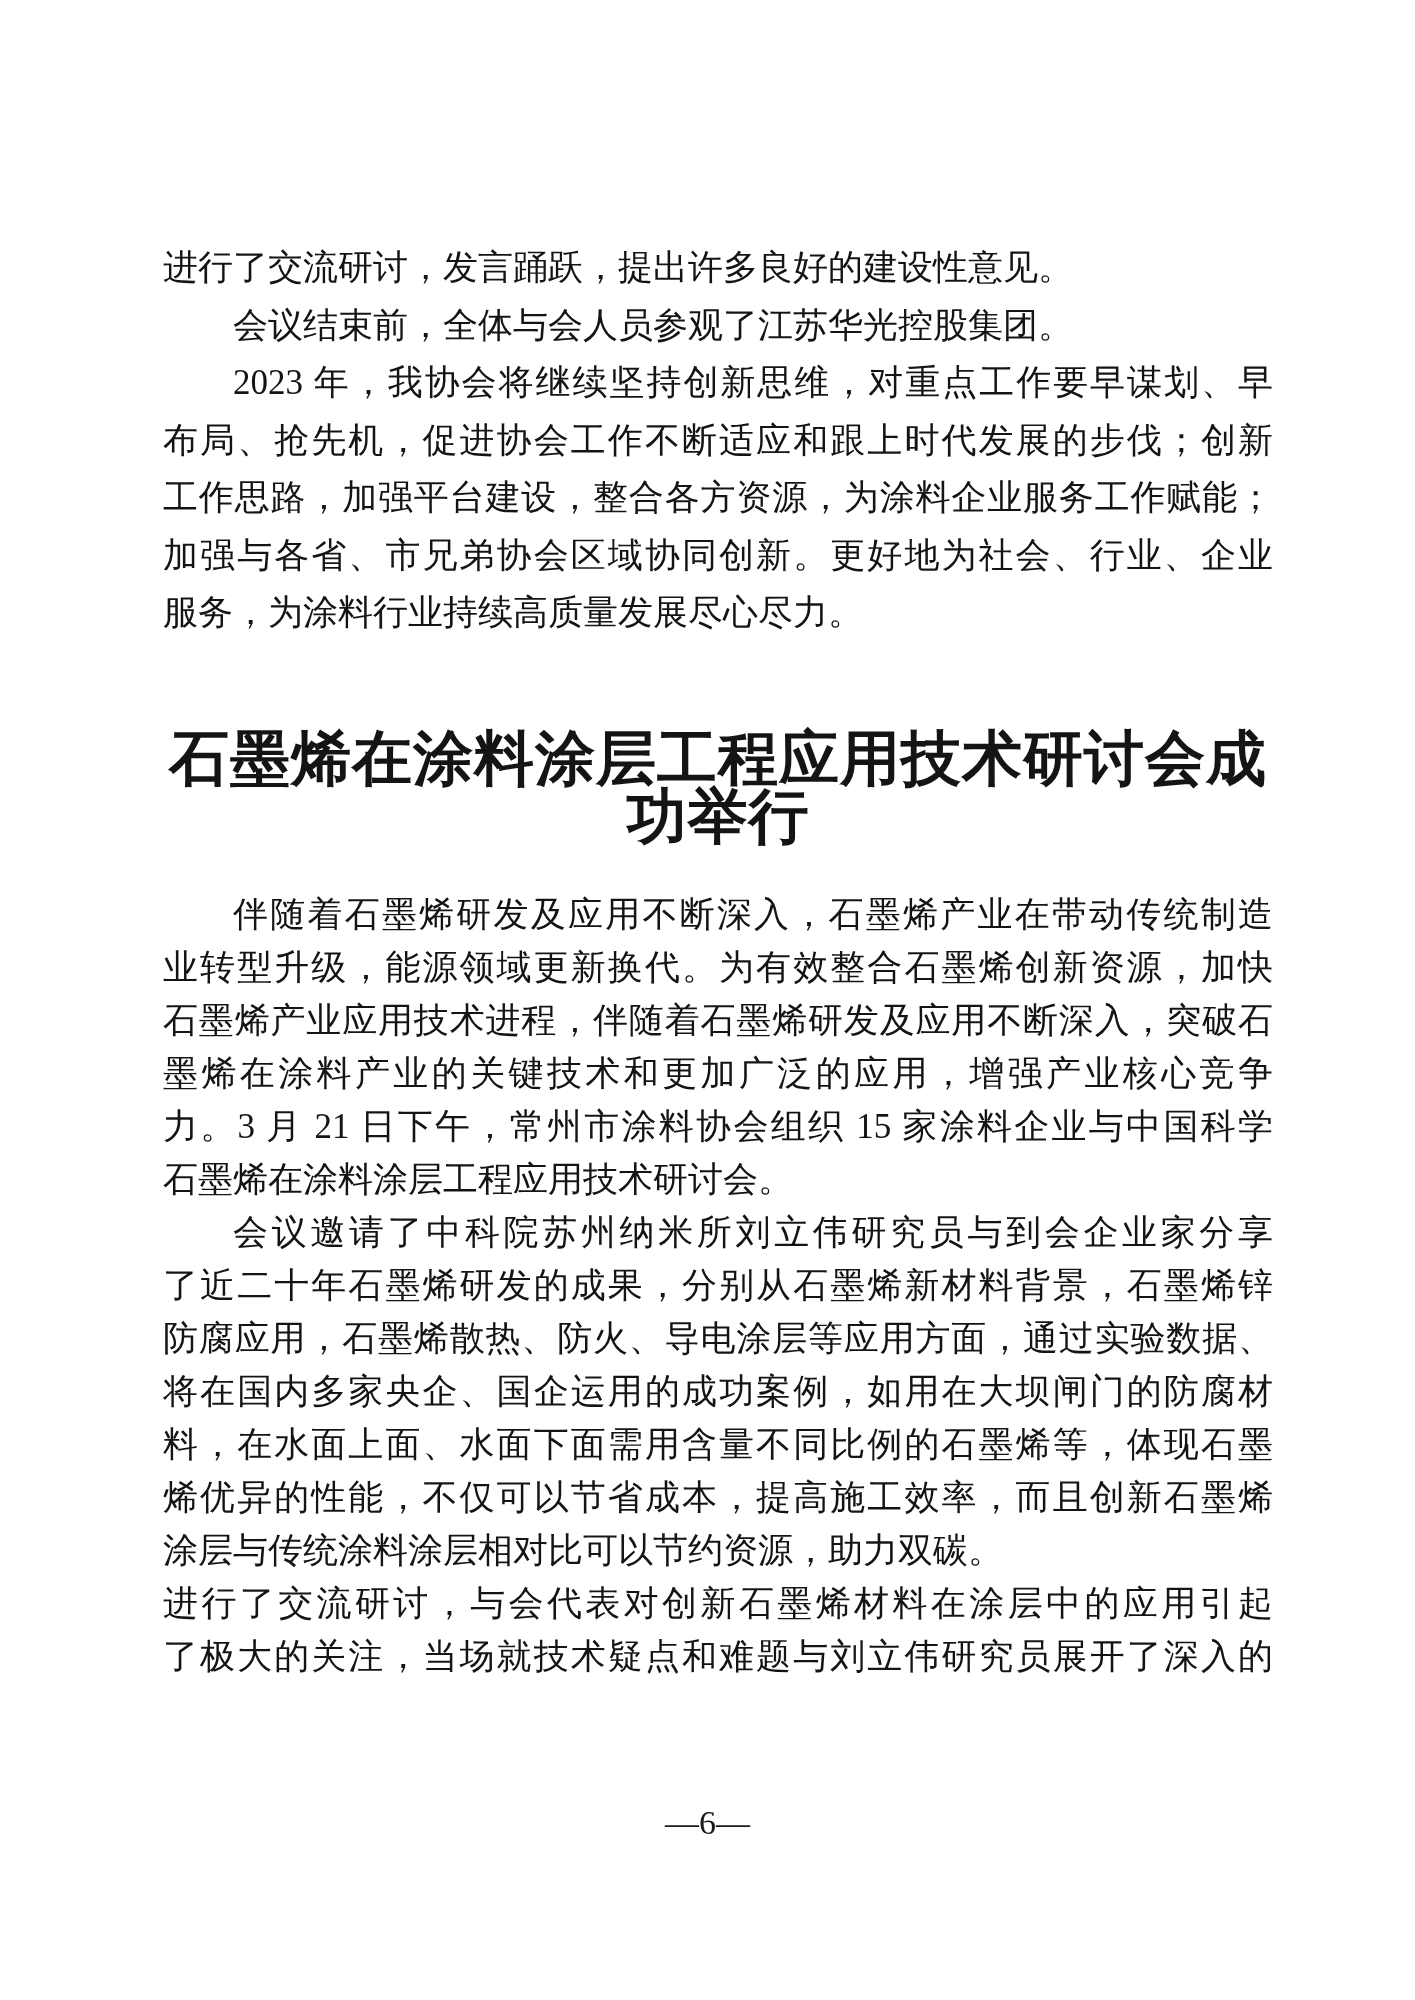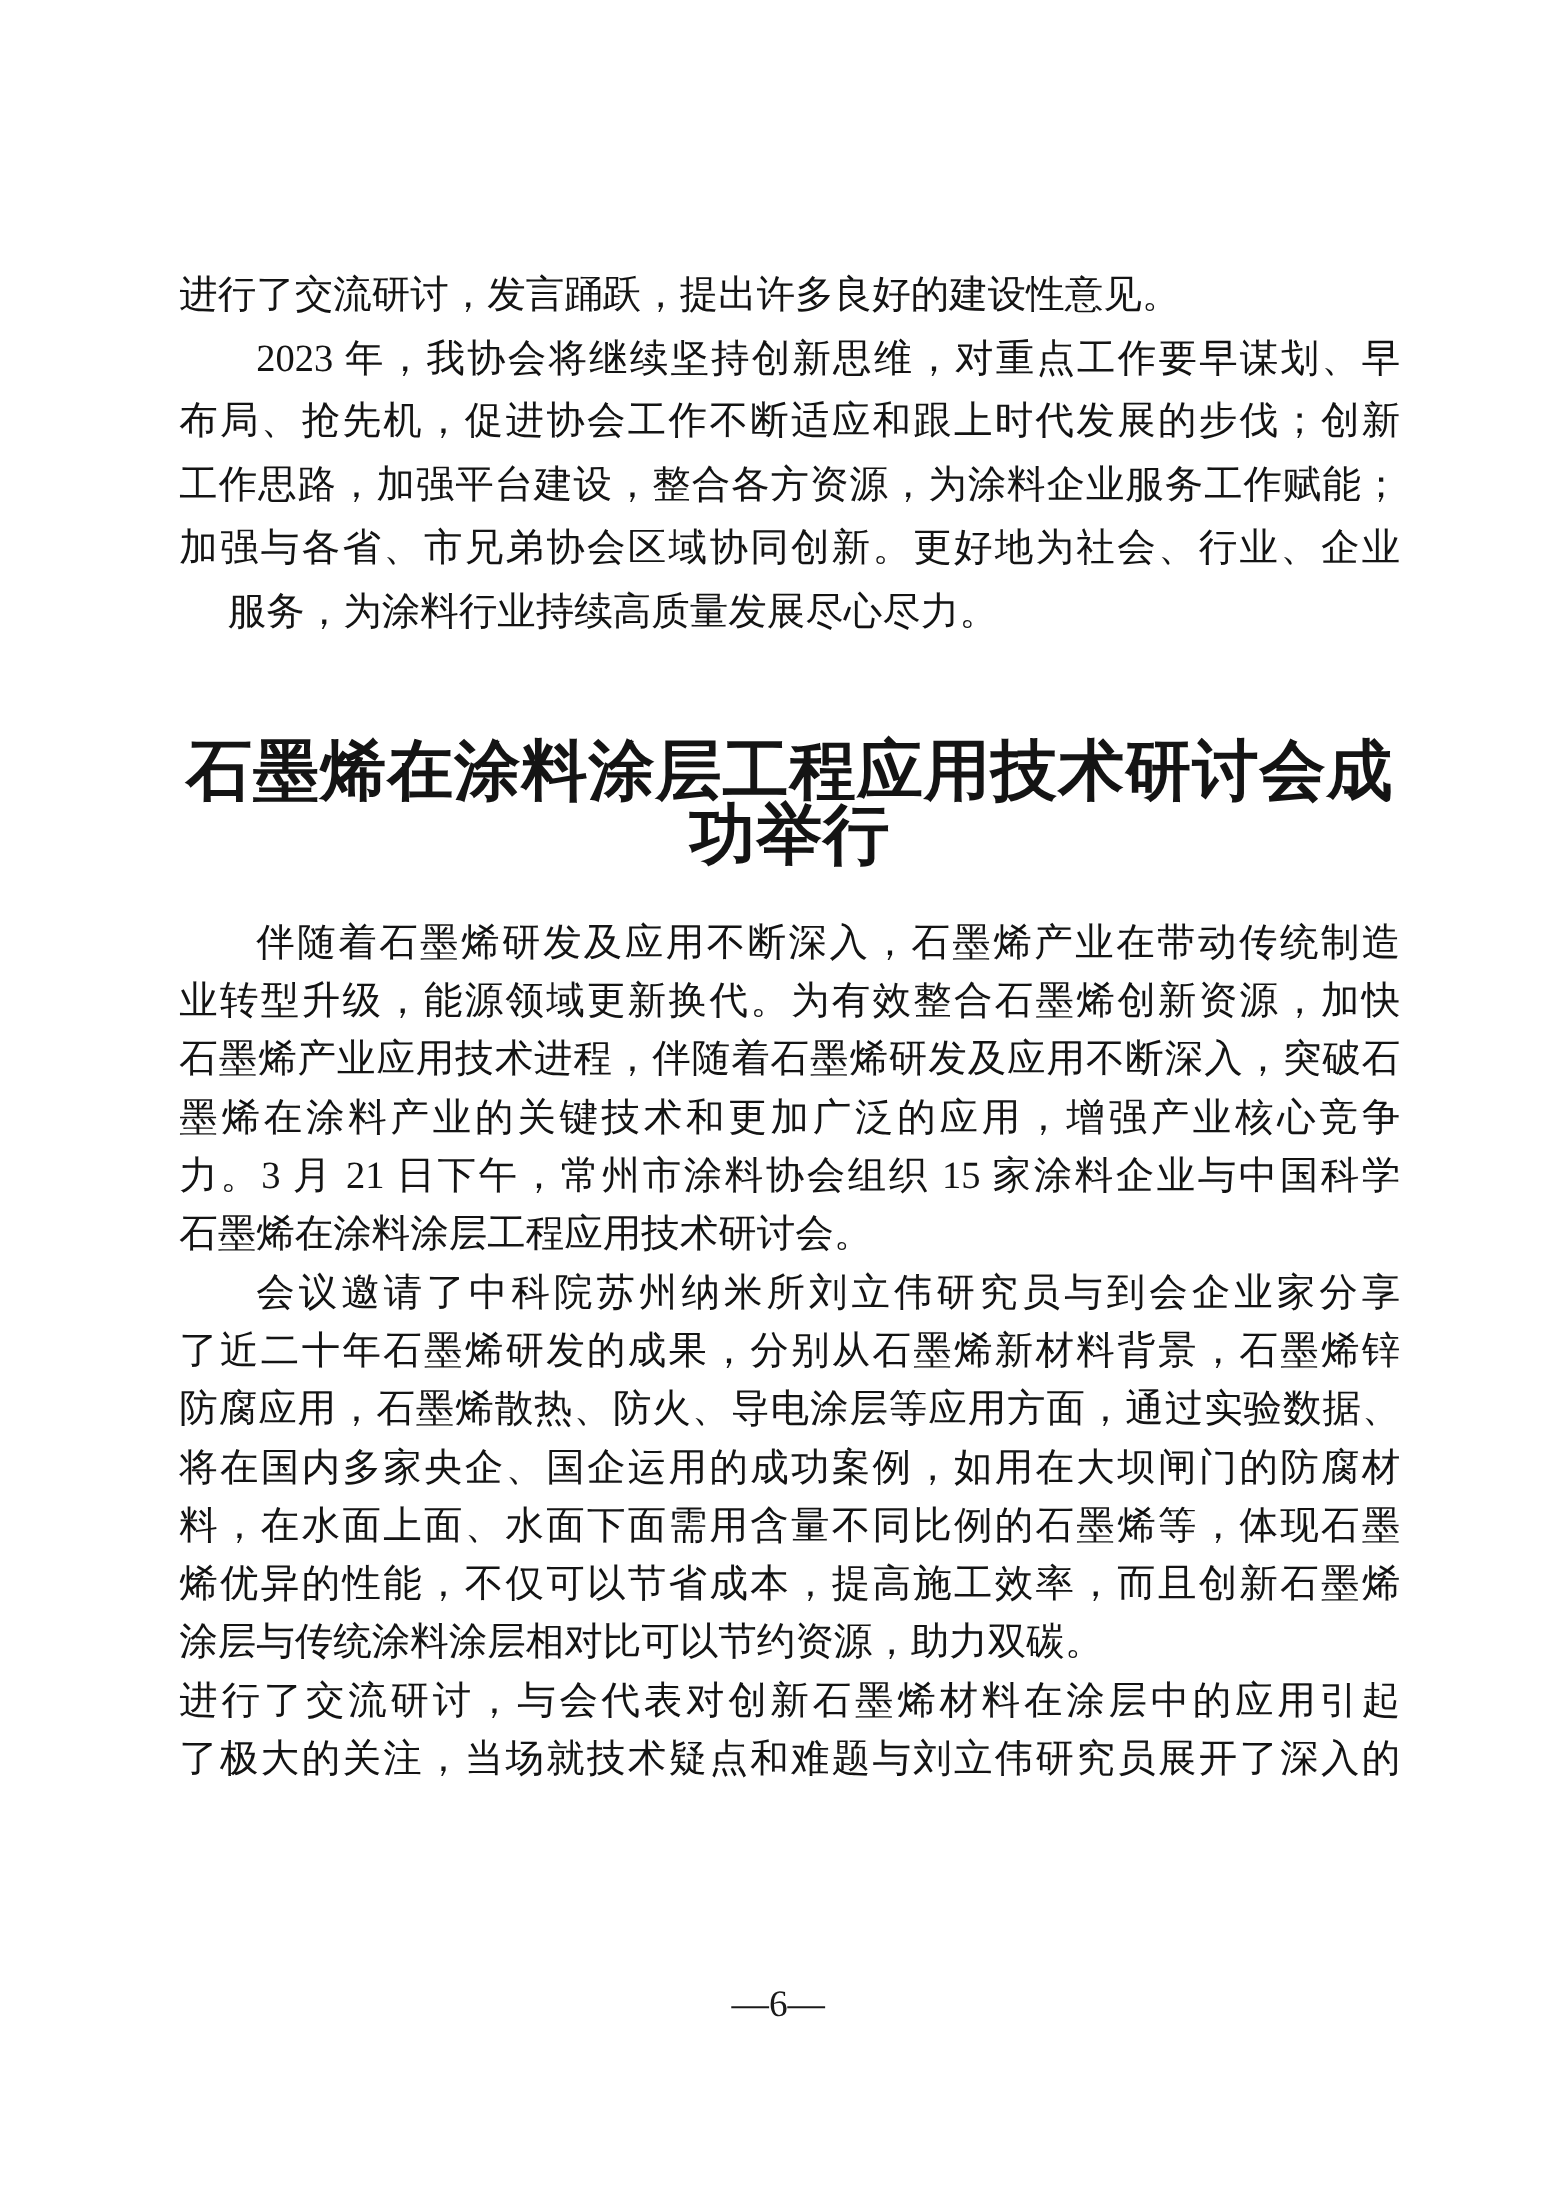--- a/index.html
+++ b/index.html
@@ -25,21 +25,20 @@
     text-align:left;
   }
   .tail .ln{line-height:57.5px;}
   .article-body .ln{line-height:53px;}
   .ind{text-indent:70px;}
   .just{text-align:justify;text-align-last:justify;}
   .src-line{
     display:flex;
     justify-content:space-between;
     align-items:baseline;
-    margin-left:44px;
   }
   .src-line .left-part,.src-line .right-part{white-space:nowrap;}
   .article-title{
     margin:88px 0 42px 0;
     font-size:60px;
     line-height:58px;
     font-weight:bold;
     text-align:center;
     letter-spacing:1px;
   }
@@ -54,20 +53,21 @@
   }
 </style>
 </head>
 <body>
 
 <div class="page">
   <main class="doc">
 
     <section class="tail">
       <p class="ln">进行了交流研讨，发言踊跃，提出许多良好的建设性意见。</p>
+      <p class="ln ind">会议结束前，全体与会人员参观了江苏华光控股集团。</p>
       <p class="ln ind just">2023 年，我协会将继续坚持创新思维，对重点工作要早谋划、早</p>
       <p class="ln just">布局、抢先机，促进协会工作不断适应和跟上时代发展的步伐；创新</p>
       <p class="ln just">工作思路，加强平台建设，整合各方资源，为涂料企业服务工作赋能；</p>
       <p class="ln just">加强与各省、市兄弟协会区域协同创新。更好地为社会、行业、企业</p>
       <p class="ln src-line">
         <span class="left-part">服务，为涂料行业持续高质量发展尽心尽力。</span>
       </p>
     </section>
 
     <h1 class="article-title">石墨烯在涂料涂层工程应用技术研讨会成功举行</h1>

